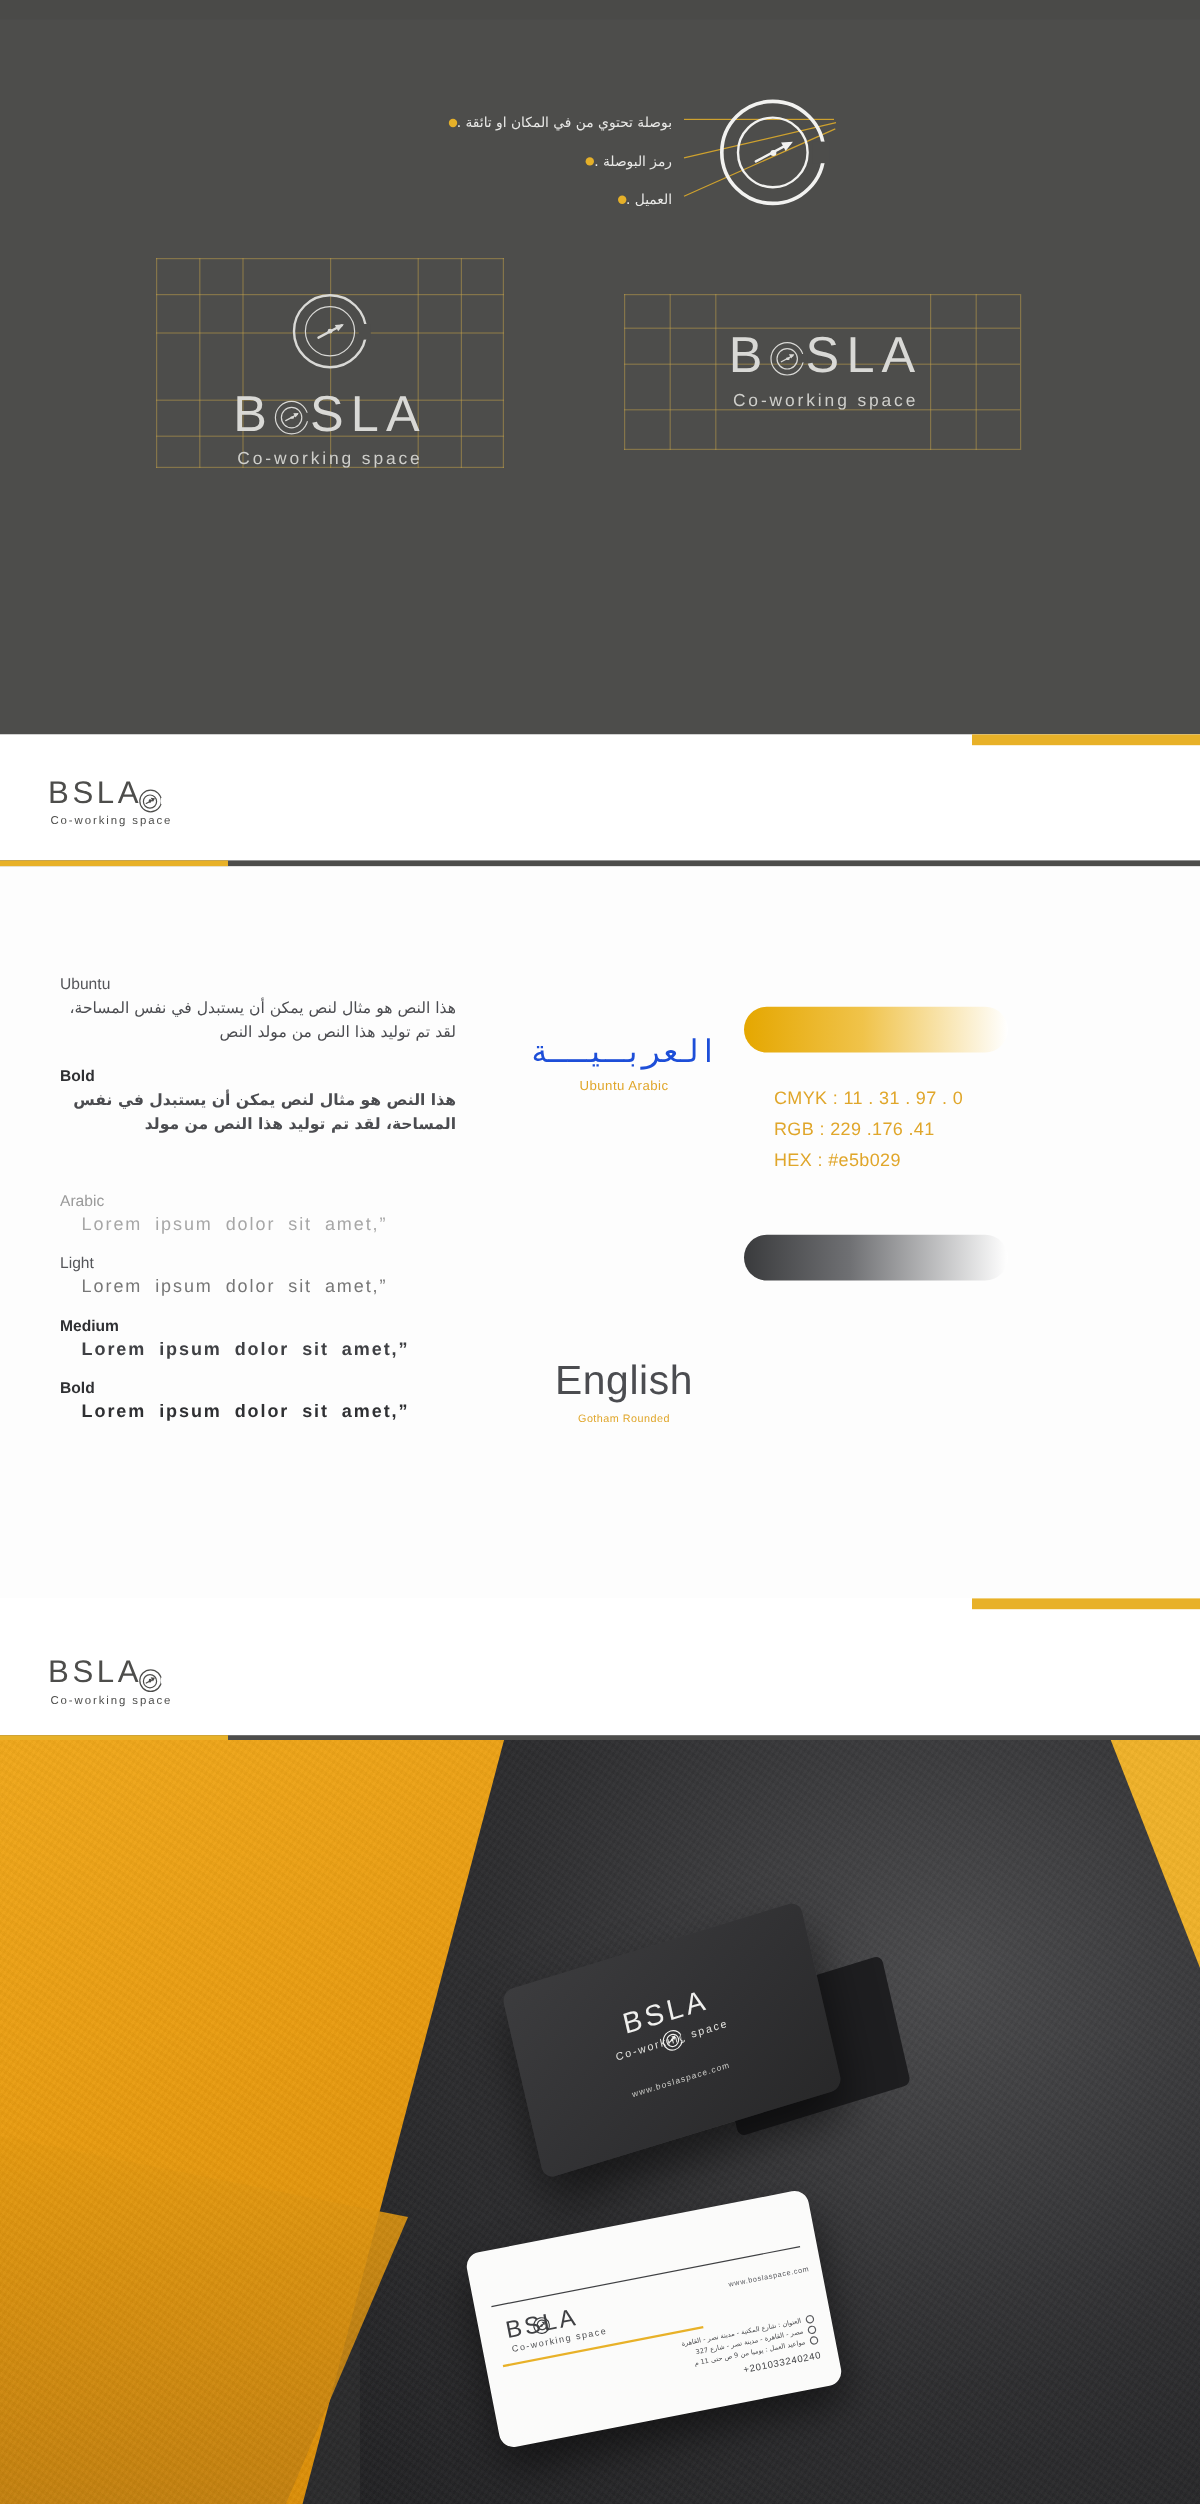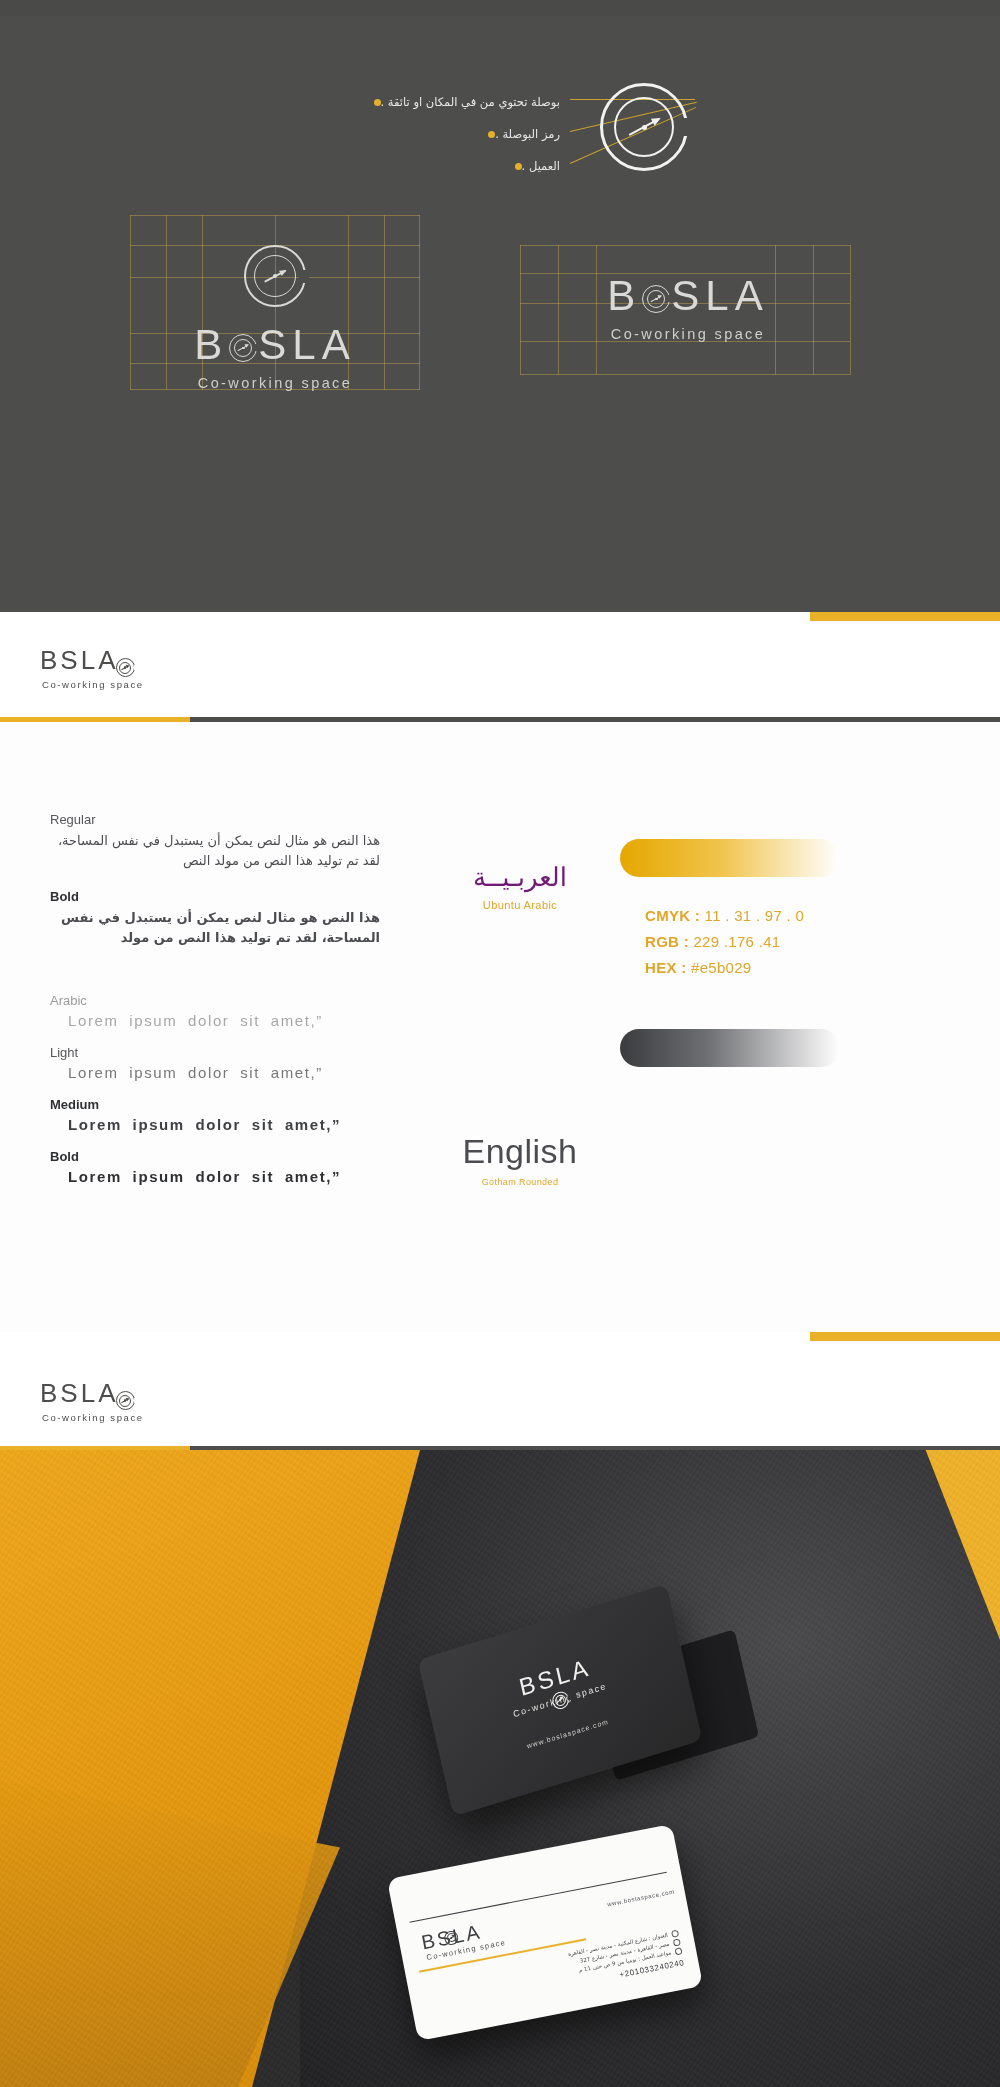--- a/index.html
+++ b/index.html
@@ -286,25 +286,25 @@
   .lat-sample.medium { color: #3f4044; font-weight: bold; }
   .lat-sample.boldrow { color: #2f3033; font-weight: bold; }
 
   .fam-col {
     position: absolute;
     left: 420px;
     width: 200px;
     text-align: center;
   }
   .fam-name-ar {
-    color: #701a75;
+    color: #1d4ed8;
     font-size: 26px;
     letter-spacing: 2px;
     direction: rtl;
-    font-family: Liberation Serif, serif;
+    font-family: Liberation Mono, monospace;
     text-align: center;
   }
   .fam-name-en {
     color: #4b4c50;
     font-size: 34px;
     letter-spacing: .5px;
   }
   .fam-sub {
     color: #e0a62a;
     font-size: 11px;
@@ -315,21 +315,21 @@
 
   .swatch {
     position: absolute;
     width: 220px; height: 38px;
     border-radius: 19px;
   }
   .swatch-gold { background: linear-gradient(to right, #e5a700 0%, #f0c34a 45%, #ffffff 100%); }
   .swatch-gray { background: linear-gradient(to right, #3a3b3d 0%, #6f7073 40%, #ffffff 100%); }
   .color-block { position: absolute; width: 300px; }
   .color-line { font-size: 15px; margin-bottom: 9px; letter-spacing: .3px; }
-  .color-line .k { font-weight: bold; }
+  .color-line .k { font-weight: normal; }
   .gold .k, .gold .v { color: #e0a62a; }
   .gray .k, .gray .v { color: #2f3033; }
 
   
   .band-accent-2 {
     position: absolute;
     left: 810px; top: 1332px;
     width: 190px; height: 9px;
     background: #e8b128;
   }
@@ -645,21 +645,21 @@
           </span></span><span>SLA</span>
     </div>
     <div class="mini-tag">Co-working space</div>
   </div>
   <div class="band-rule-dark"></div>
   <div class="band-rule-accent"></div>
 
   <div class="sec-type">
 
     <div class="type-col">
-      <div class="type-label">Regular</div>
+      <div class="type-label">Ubuntu</div>
       <div class="ar-sample">هذا النص هو مثال لنص يمكن أن يستبدل في نفس المساحة، لقد تم توليد هذا النص من مولد النص</div>
 
       <div class="type-label bold">Bold</div>
       <div class="ar-sample bold">هذا النص هو مثال لنص يمكن أن يستبدل في نفس المساحة، لقد تم توليد هذا النص من مولد</div>
 
       <div style="height:26px;"></div>
 
       <div class="type-label light">Arabic</div>
       <div class="lat-sample light">Lorem  ipsum  dolor  sit  amet,”</div>
 

